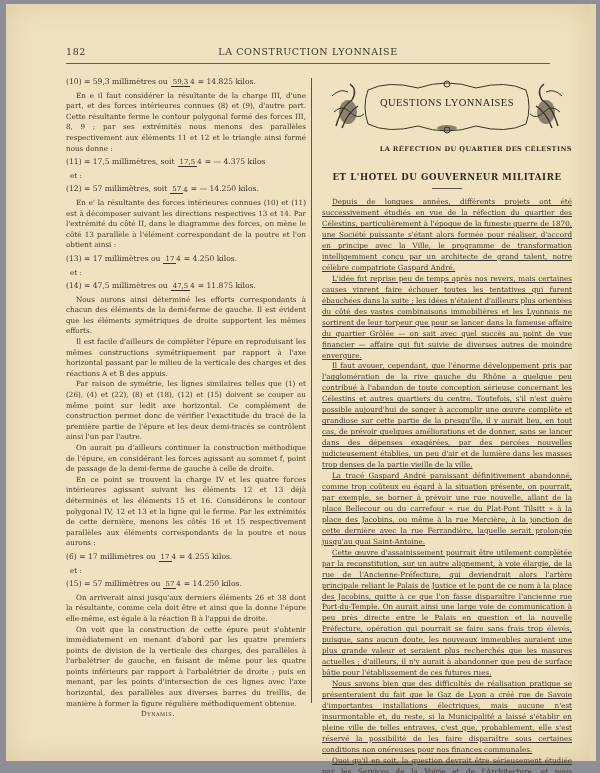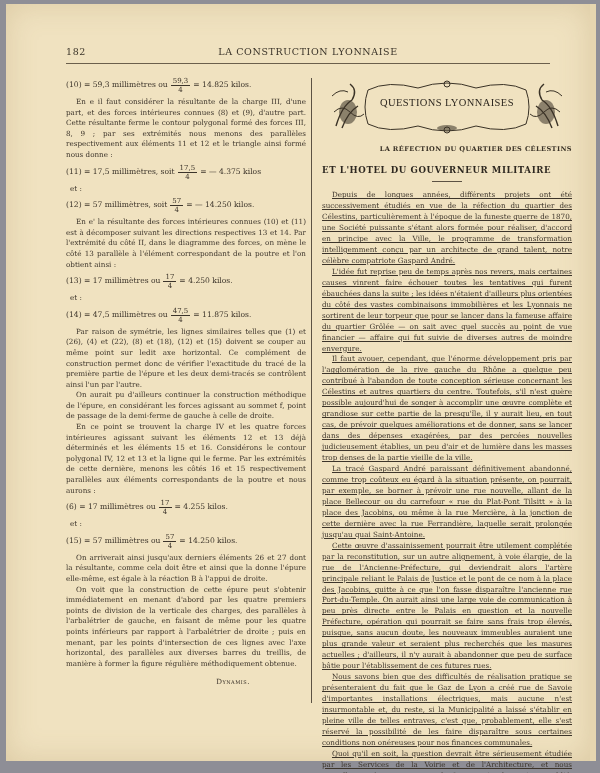--- a/index.html
+++ b/index.html
@@ -36,34 +36,34 @@
   }
   .col-right {
     position: absolute; left: 322px; top: 76px; width: 250px;
     font-size: 7.2px; line-height: 10.6px; color: #3c342a;
   }
   p { margin: 0; text-align: justify; text-indent: 10px; }
   .eq {
     display: flex; align-items: center; justify-content: flex-start;
     margin: 3px 0; font-size: 7.6px; white-space: nowrap;
   }
-  .frac { display: inline-flex; flex-direction: column; align-items: center; margin: 0 3px; font-size: 7px; line-height: 8px; }
+  .frac { display: inline-flex; align-items: center; margin: 0 3px; font-size: 7px; line-height: 8px; }
   .frac .n { border-bottom: 0.8px solid #3c342a; padding: 0 2px; }
   .et { margin: 1px 0 1px 4px; }
-  .signature { text-align: right; margin-top: 8px; padding-right: 56px; font-variant: small-caps; letter-spacing: 0.5px; }
+  .signature { text-align: center; padding-right: 56px; font-variant: small-caps; letter-spacing: 0.5px; }
   .banner {
     position: relative; width: 238px; height: 60px; margin: 0 0 0 6px; text-decoration: underline;
   }
   .banner svg { position: absolute; left: 0; top: 0; }
   .banner-title {
     position: absolute; left: 40px; right: 40px; top: 22px; text-align: center;
     font-size: 10.5px; letter-spacing: 0.4px; color: #2e2820; font-family: "Liberation Serif", serif;
   }
   .sub1 { text-align: right; font-size: 6.6px; font-weight: bold; letter-spacing: 0.4px; margin-top: 8px; color: #3a3226; }
-  .sub2 { text-align: left; font-size: 8.6px; font-weight: bold; letter-spacing: 0.6px; margin-top: 10px; color: #2e2820; }
+  .sub2 { text-align: center; font-size: 8.6px; font-weight: bold; letter-spacing: 0.6px; margin-top: 17px; color: #2e2820; }
   .short-rule { width: 30px; height: 1px; background: #5c5244; margin: 6px auto 8px auto; }
   .col-right p { line-height: 10.95px; text-decoration: underline; }
   em { font-style: italic; }
 </style>
 </head>
 <body>
 
 <div class="page"></div>
 <div class="page-edge"></div>
 
@@ -111,41 +111,43 @@
   </div>
   <div class="et">et :</div>
   <div class="eq">
     <span>(14)</span>&nbsp;<span>= 47,5 millimètres ou</span>
     <span class="frac">
         <span class="n">47,5</span>
         <span>4</span>
       </span>
     <span>= 11.875 kilos.</span>
   </div>
+  <p>Nous aurons ainsi déterminé les efforts correspondants à chacun des éléments de la demi-ferme de gauche. Il est évident que les éléments symétriques de droite supportent les mêmes efforts.</p>
+  <p>Il est facile d'ailleurs de compléter l'épure en reproduisant les mêmes constructions symétriquement par rapport à l'axe horizontal passant par le milieu de la verticale des charges et des réactions A et B des appuis.</p>
   <p>Par raison de symétrie, les lignes similaires telles que (1) et (26), (4) et (22), (8) et (18), (12) et (15) doivent se couper au même point sur ledit axe horizontal. Ce complément de construction permet donc de vérifier l'exactitude du tracé de la première partie de l'épure et les deux demi-tracés se contrôlent ainsi l'un par l'autre.</p>
   <p>On aurait pu d'ailleurs continuer la construction méthodique de l'épure, en considérant les forces agissant au sommet f, point de passage de la demi-ferme de gauche à celle de droite.</p>
   <p>En ce point se trouvent la charge IV et les quatre forces intérieures agissant suivant les éléments 12 et 13 déjà déterminés et les éléments 15 et 16. Considérons le contour polygonal IV, 12 et 13 et la ligne qui le ferme. Par les extrémités de cette dernière, menons les côtés 16 et 15 respectivement parallèles aux éléments correspondants de la poutre et nous aurons :</p>
   <div class="eq">
     <span>(6)</span>&nbsp;<span>= 17 millimètres ou</span>
     <span class="frac">
         <span class="n">17</span>
         <span>4</span>
       </span>
     <span>= 4.255 kilos.</span>
   </div>
   <div class="et">et :</div>
   <div class="eq">
     <span>(15)</span>&nbsp;<span>= 57 millimètres ou</span>
     <span class="frac">
         <span class="n">57</span>
         <span>4</span>
       </span>
     <span>= 14.250 kilos.</span>
   </div>
-  <p>On arriverait ainsi jusqu'aux derniers éléments 26 et 27 dont la résultante, comme cela doit être et ainsi que la donne l'épure elle-même, est égale à la réaction B à l'appui de droite.</p>
+  <p>On arriverait ainsi jusqu'aux derniers éléments 26 et 38 dont la résultante, comme cela doit être et ainsi que la donne l'épure elle-même, est égale à la réaction B à l'appui de droite.</p>
   <p>On voit que la construction de cette épure peut s'obtenir immédiatement en menant d'abord par les quatre premiers points de division de la verticale des charges, des parallèles à l'arbalétrier de gauche, en faisant de même pour les quatre points inférieurs par rapport à l'arbalétrier de droite ; puis en menant, par les points d'intersection de ces lignes avec l'axe horizontal, des parallèles aux diverses barres du treillis, de manière à former la figure régulière méthodiquement obtenue.</p>
   <div class="signature">Dynamis.</div>
 
 </div>
 
 <div class="col-divider"></div>
 
 <div class="col-right">
   <div class="banner">
     <svg width="238" height="60" viewBox="0 0 238 60">

